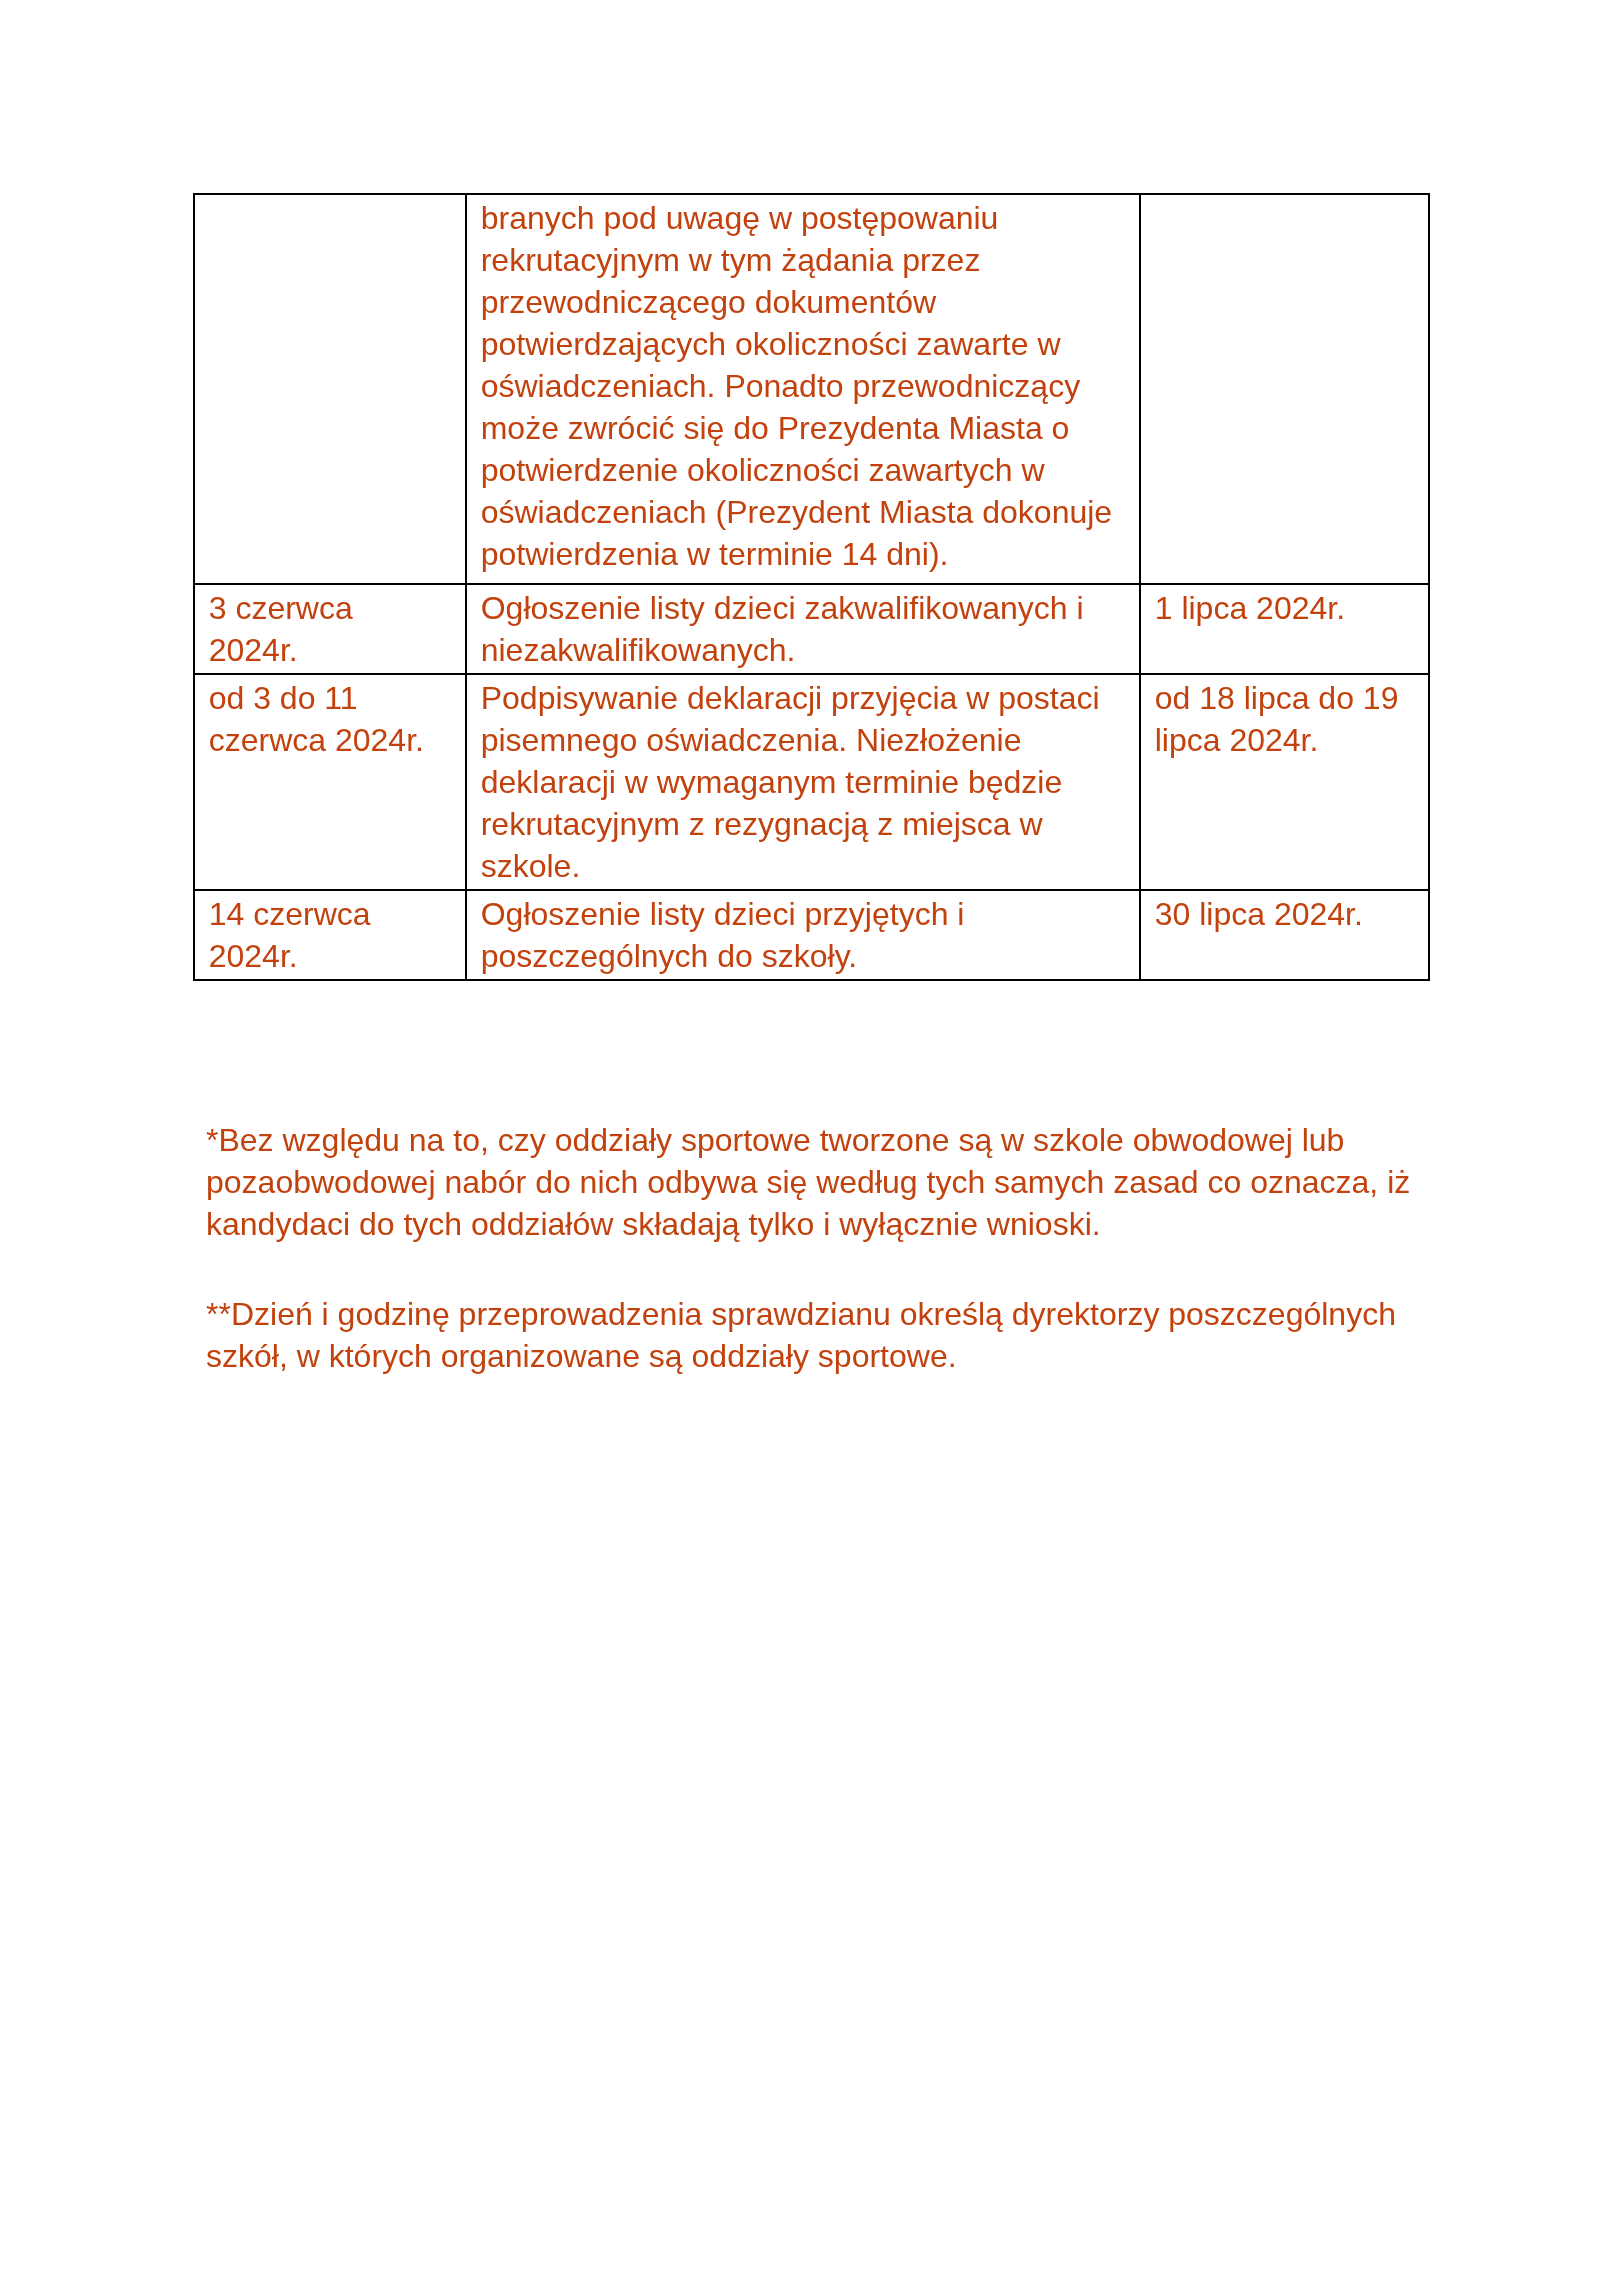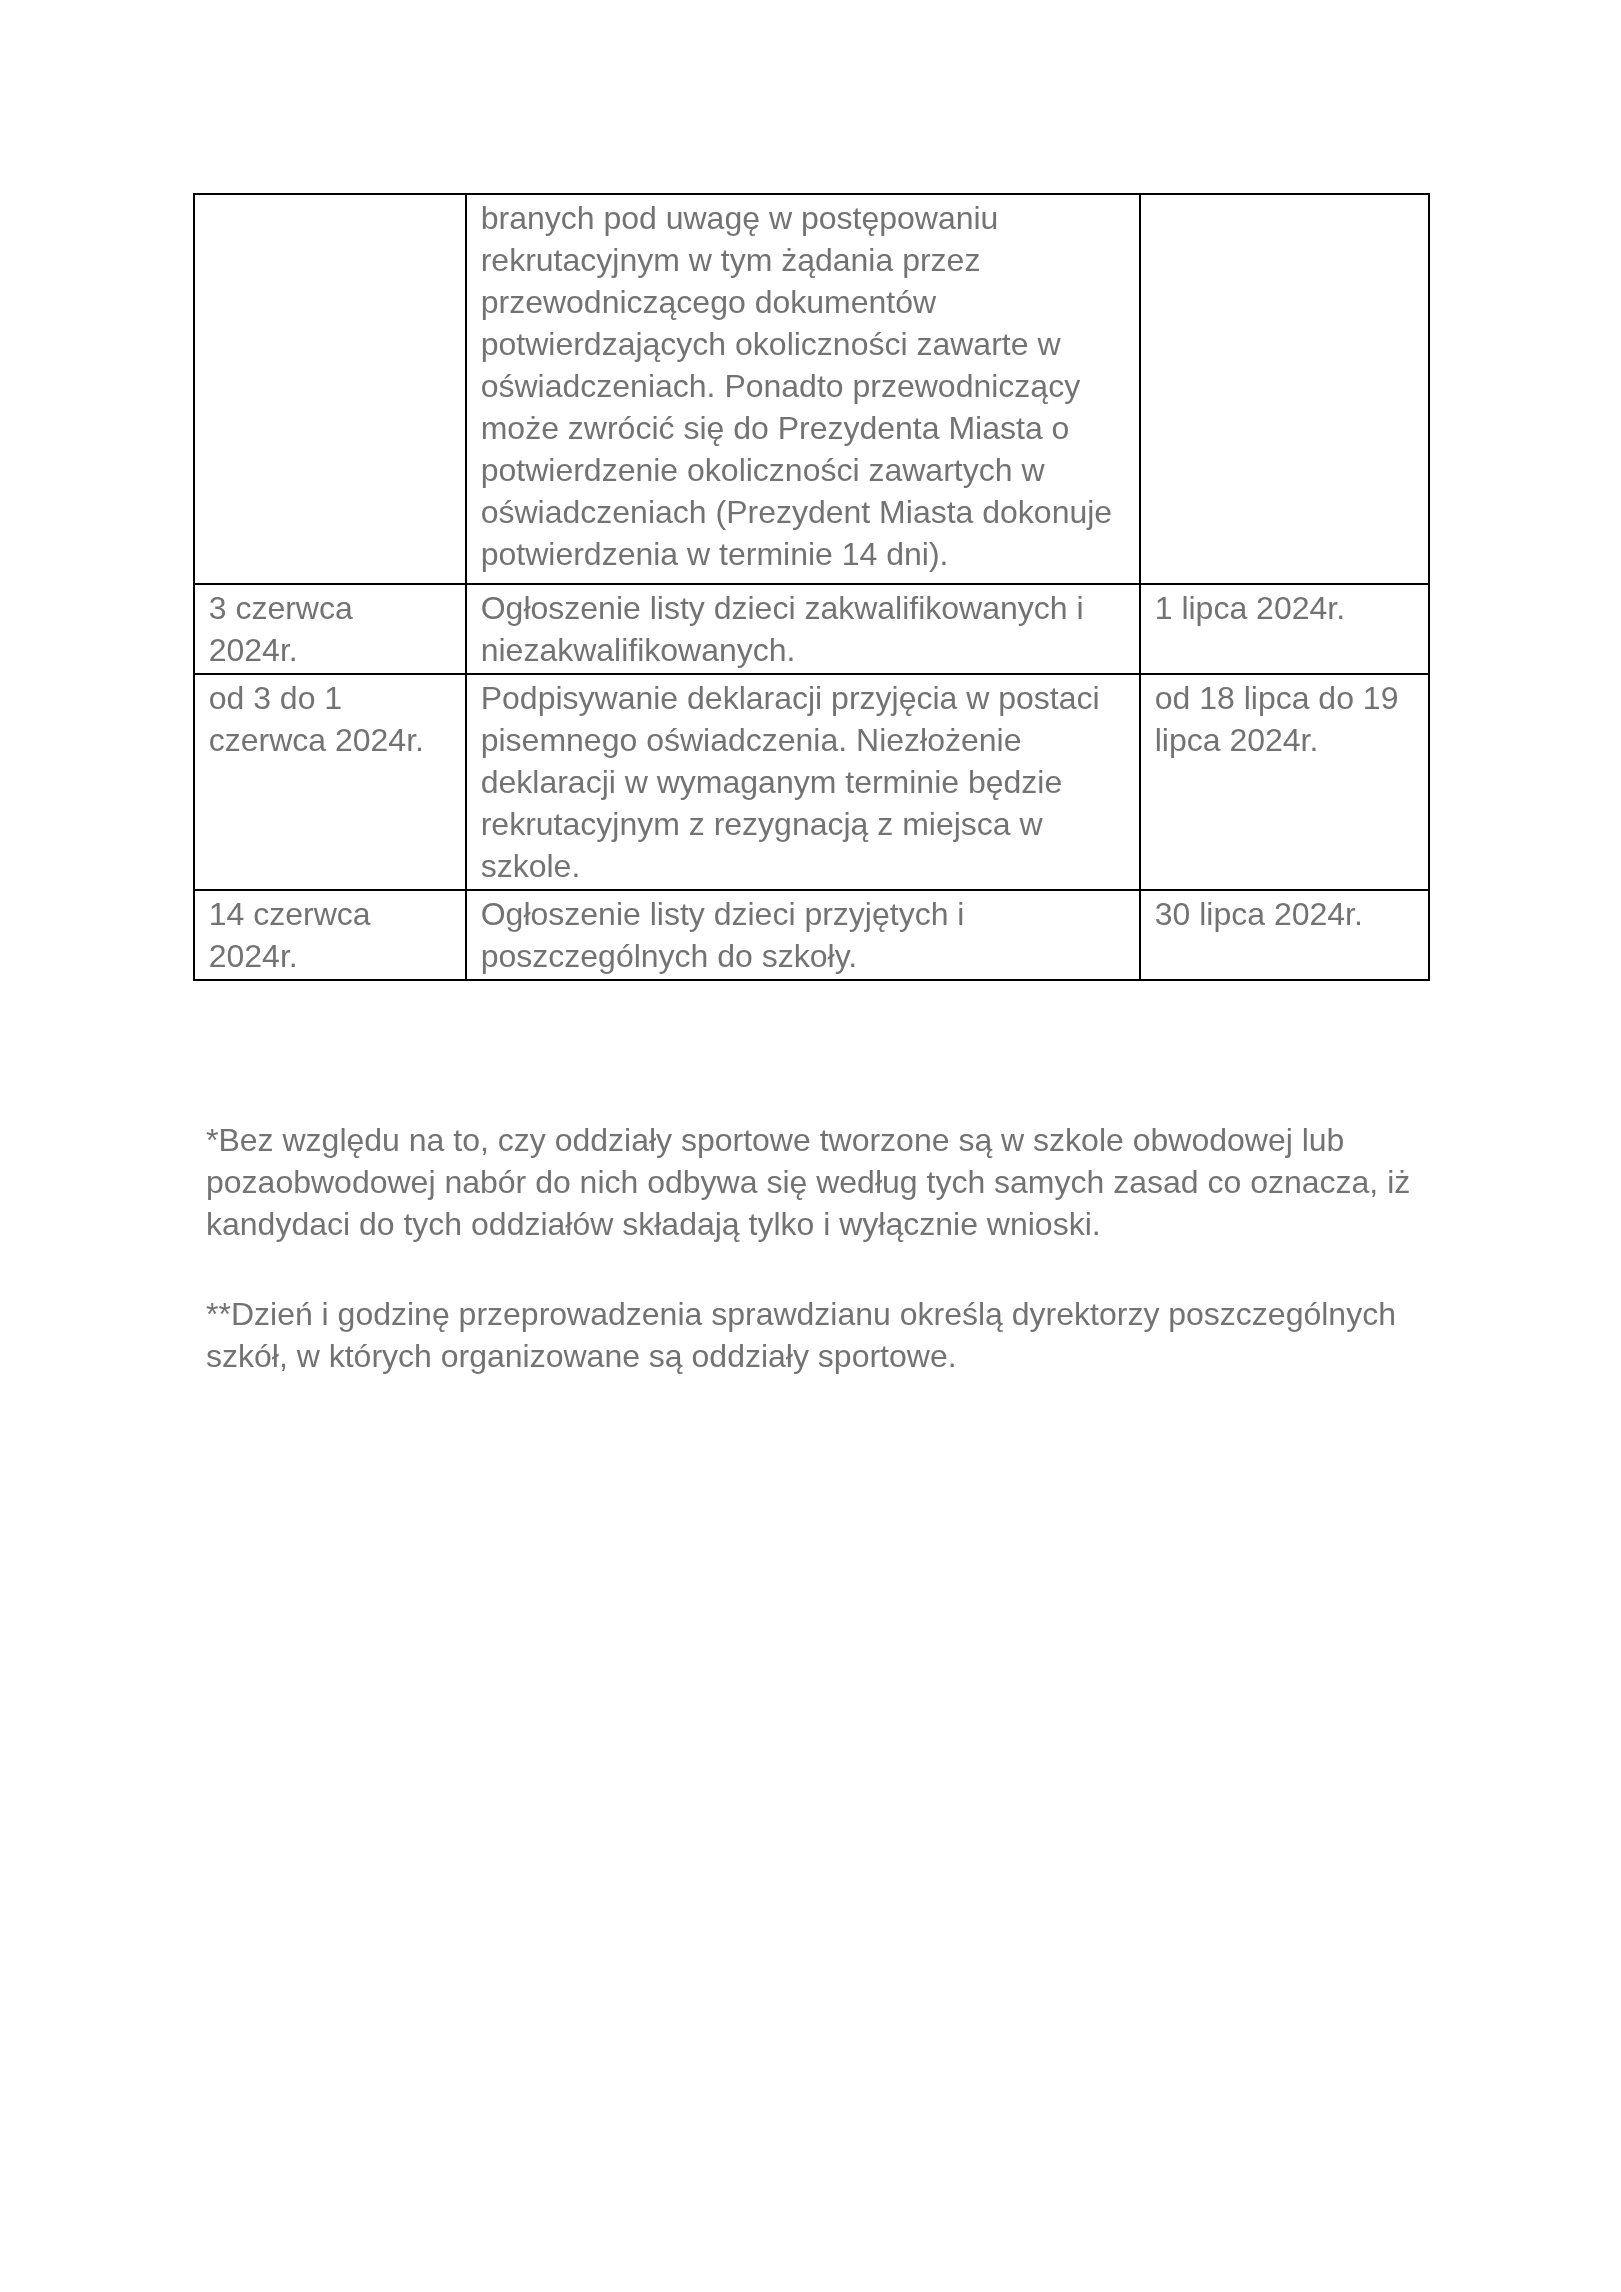--- a/index.html
+++ b/index.html
@@ -9,21 +9,21 @@
   }
   .page {
     position: relative;
     width: 1621px;
     height: 2293px;
     background: #ffffff;
     overflow: hidden;
     font-family: "Liberation Sans", sans-serif;
     font-size: 32px;
     line-height: 42px;
-    color: #737373;
+    color: #c2410c;
   }
   table.schedule {
     position: absolute;
     left: 193px;
     top: 193px;
     width: 1235px;
     border-collapse: collapse;
     table-layout: fixed;
   }
   table.schedule td {
@@ -80,21 +80,21 @@
         <td></td>
       </tr>
       <tr class="r2">
         <td>3 czerwca
 2024r.</td>
         <td>Ogłoszenie listy dzieci zakwalifikowanych i
 niezakwalifikowanych.</td>
         <td>1 lipca 2024r.</td>
       </tr>
       <tr class="r3">
-        <td>od 3 do 1
+        <td>od 3 do 11
 czerwca 2024r.</td>
         <td>Podpisywanie deklaracji przyjęcia w postaci
 pisemnego oświadczenia. Niezłożenie
 deklaracji w wymaganym terminie będzie
 rekrutacyjnym z rezygnacją z miejsca w
 szkole.</td>
         <td>od 18 lipca do 19
 lipca 2024r.</td>
       </tr>
       <tr class="r4">

